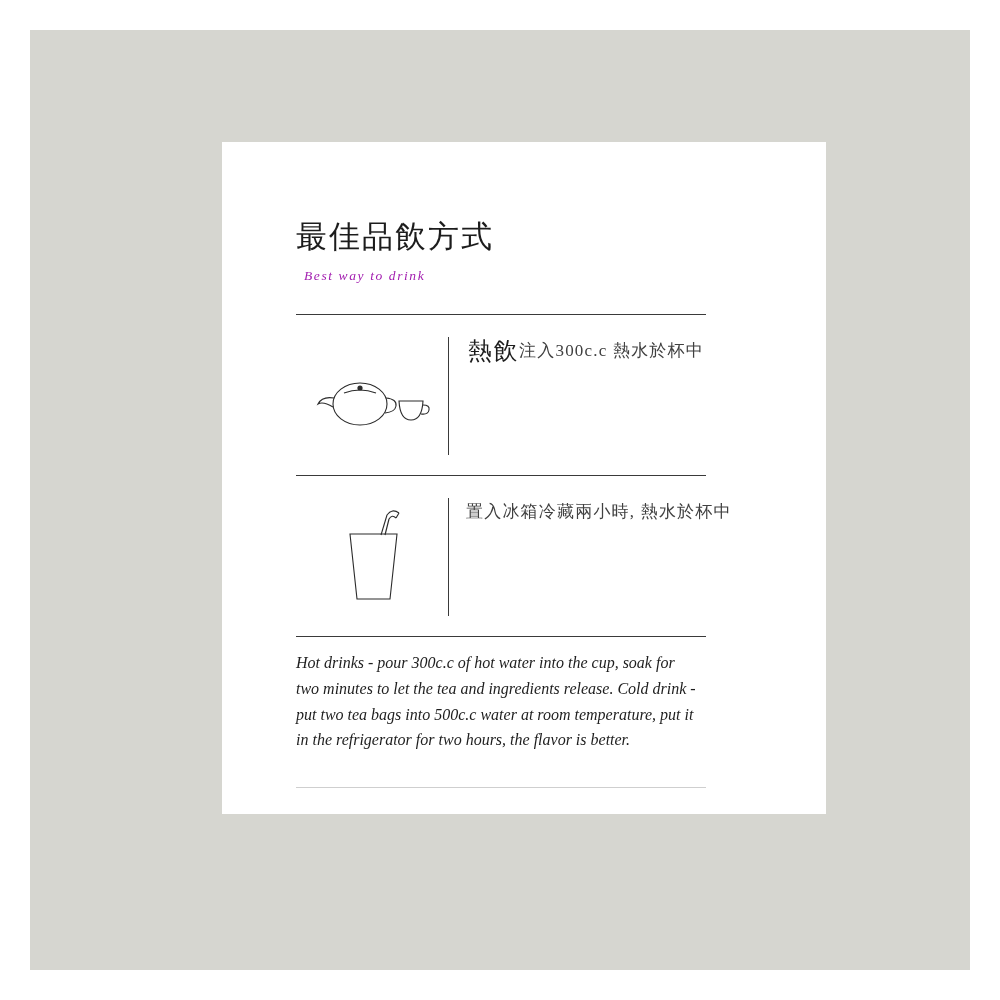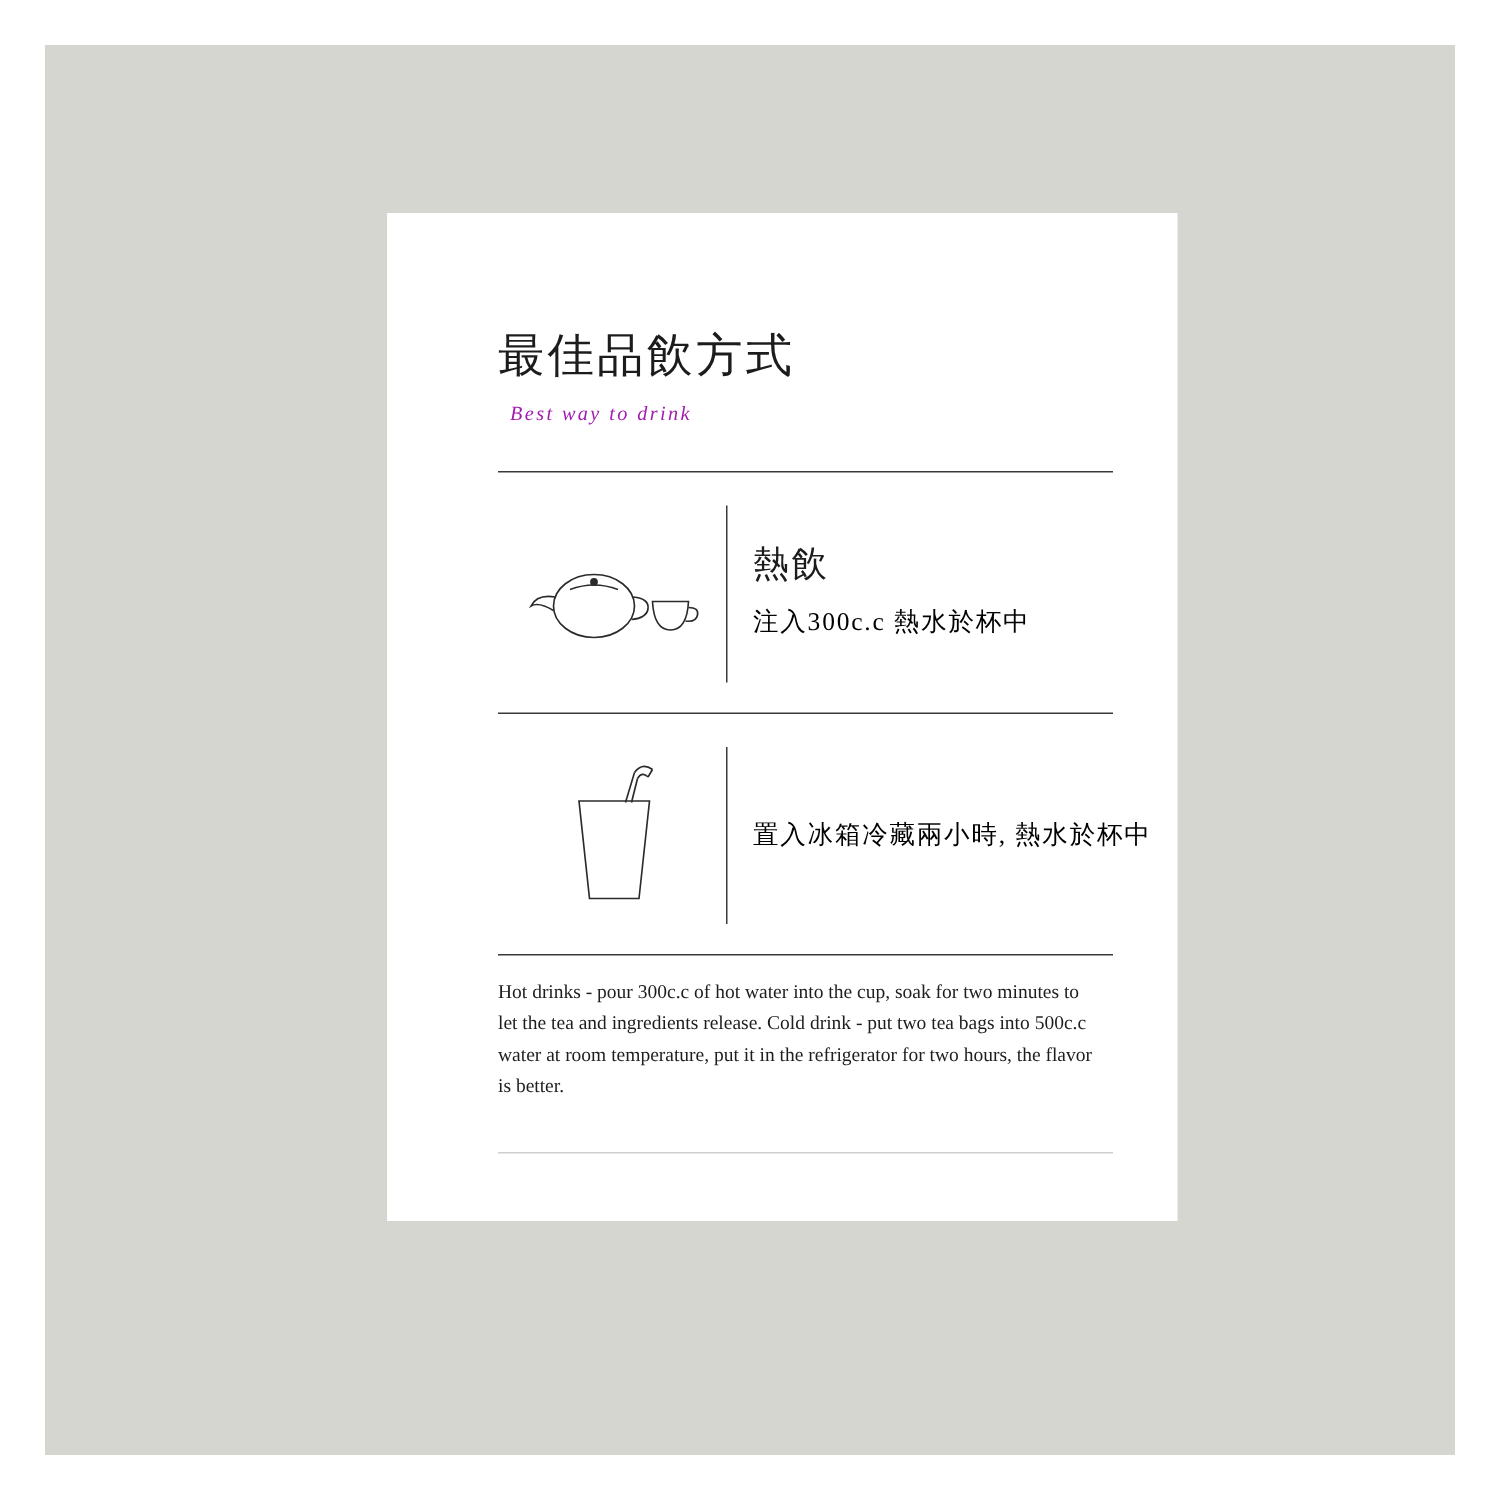--- a/index.html
+++ b/index.html
@@ -26,24 +26,23 @@
     top: 30px;
     width: 940px;
     height: 940px;
     background: #d6d6d0;
   }
   
   .card {
     position: absolute;
     left: 222px;
     top: 142px;
-    width: 527px;
+    width: 604px;
     height: 672px;
     background: #ffffff;
-    margin-left: 36px;
   }
   .card-inner {
     position: absolute;
     left: 74px;
     top: 76px;
     width: 410px;
   }
 
   
   .title-cn {
@@ -89,44 +88,44 @@
     width: 152px;
     display: flex;
     align-items: center;
     justify-content: center;
     flex: 0 0 152px;
   }
   .sec-body {
     border-left: 1px solid #3a3a3a;
     padding-left: 17px;
     display: flex;
-    flex-direction: column;
     justify-content: center;
     flex: 1 1 auto;
   }
   .sec-title {
     font-size: 24px;
     letter-spacing: 1.5px;
     color: #1c1c1c;
     line-height: 1.2;
     margin: 0 0 9px 0;
   }
   .sec-line {
     font-size: 17px;
     letter-spacing: 1.2px;
-    color: #000000;
+    color: #404040;
     line-height: 1.62;
     margin: 0;
     white-space: nowrap;
   }
 
   
   .footer-note {
     font-family: "Liberation Serif", serif;
-    font-size: 13px;
+    font-style: italic;
+    font-size: 16px;
     line-height: 1.62;
     color: #1e1e1e;
     margin: 13px 0 0 0;
     width: 400px;
   }
 
   svg { display: block; }
 </style>
 </head>
 <body>

